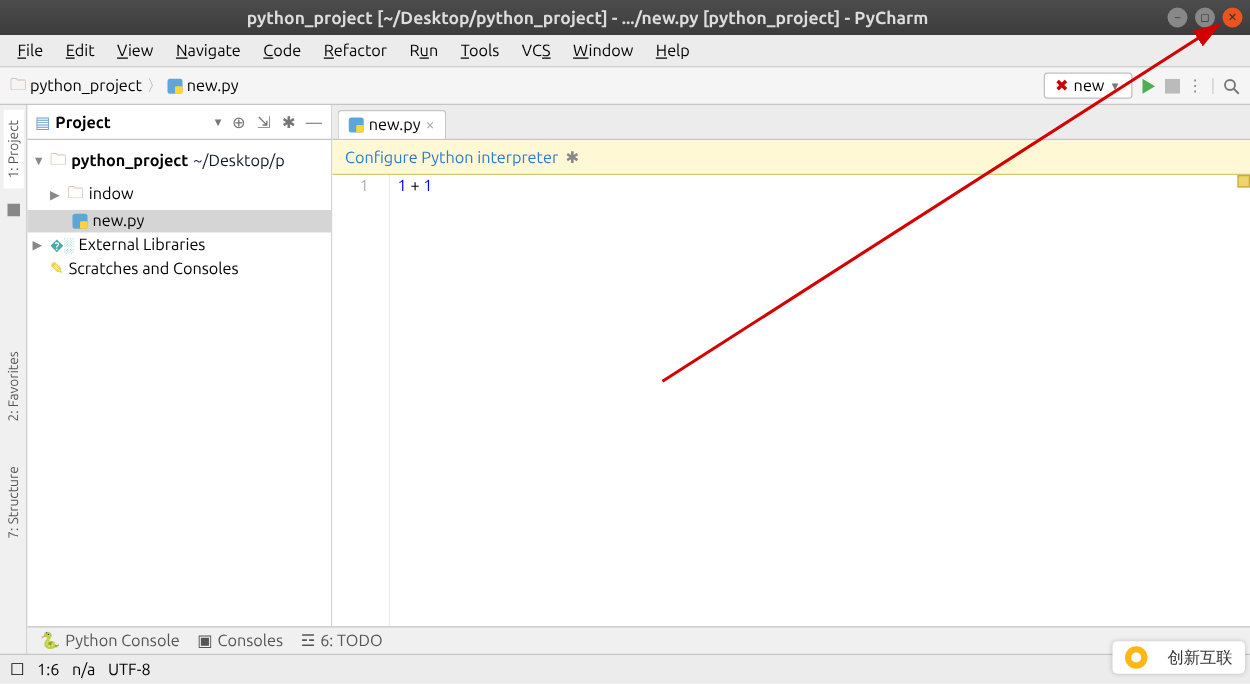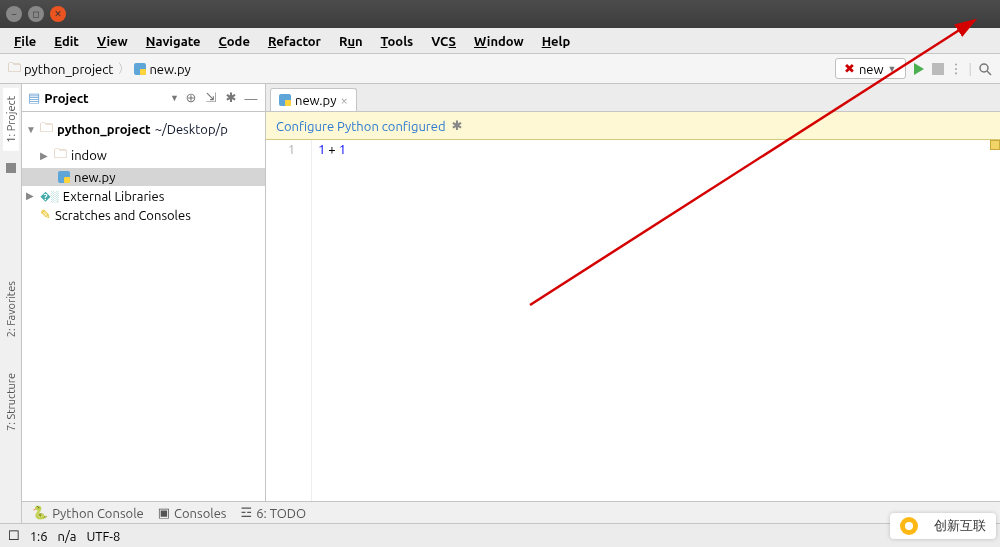--- a/index.html
+++ b/index.html
@@ -9,21 +9,21 @@
 .titlebar { height: 28px; background: linear-gradient(#4c4c4c, #3c3c3c); display: flex; align-items: center; padding: 0 6px; color: #ddd; }
 .titlebar .title { flex: 1; text-align: center; font-weight: bold; font-size: 14px; color: #ddd; }
 .win-controls { display: flex; gap: 6px; }
 .win-btn { width: 16px; height: 16px; border-radius: 8px; display: flex; align-items: center; justify-content: center; font-size: 9px; color: #333; }
 .win-min { background: #888; }
 .win-max { background: #888; }
 .win-close { background: #e95420; }
 
 
 .menubar { height: 26px; background: #ececec; border-bottom: 1px solid #c5c5c5; display: flex; align-items: center; padding: 0 6px; gap: 2px; }
-.menu-item { padding: 2px 8px; cursor: pointer; font-weight: bold; }
+.menu-item { padding: 2px 8px; cursor: pointer; }
 .menu-item u { text-decoration: underline; }
 
 
 .navbar { height: 30px; background: #f5f5f5; border-bottom: 1px solid #c5c5c5; display: flex; align-items: center; padding: 0 8px; }
 .breadcrumb { display: flex; align-items: center; gap: 4px; flex: 1; }
 .bc-seg { display: flex; align-items: center; gap: 3px; }
 .bc-sep { color: #aaa; }
 .nav-right { display: flex; align-items: center; gap: 6px; }
 .run-config { border: 1px solid #c0c0c0; border-radius: 3px; padding: 2px 8px; background: #fff; display: flex; align-items: center; gap: 4px; }
 .run-btn svg, .stop-btn svg, .dots-btn svg, .search-btn svg { display: block; }
@@ -78,20 +78,21 @@
 .watermark-icon::after { content: ""; position: absolute; width: 8px; height: 8px; background: #fff; border-radius: 50%; top: 5px; left: 5px; }
 
 .folder-icon { color: #b5906b; }
 .py-icon { color: #3776ab; display:inline-block; width:12px; height:12px; background:#5fa6d8; border-radius:2px; position:relative;}
 .py-icon::after{content:"";position:absolute;width:6px;height:6px;background:#ffd43b;bottom:0;right:0;border-radius:1px;}
 </style>
 </head>
 <body>
 
 <div class="titlebar">
+  <div class="title">python_project [~/Desktop/python_project] - .../new.py [python_project] - PyCharm</div>
   <div class="win-controls">
     <div class="win-btn win-min">–</div>
     <div class="win-btn win-max">◻</div>
     <div class="win-btn win-close">✕</div>
   </div>
 </div>
 
 <div class="menubar">
   <span class="menu-item"><u>F</u>ile</span>
   <span class="menu-item"><u>E</u>dit</span>
@@ -197,21 +198,21 @@
 
   <div class="editor-area">
     <div class="editor-tabs">
       <div class="editor-tab">
         <span class="py-icon"></span>
         <span>new.py</span>
         <span class="tab-close">×</span>
       </div>
     </div>
     <div class="banner">
-      <span class="banner-link">Configure Python configured</span>
+      <span class="banner-link">Configure Python interpreter</span>
       <span class="banner-gear">✱</span>
     </div>
     <div class="code-area">
       <div class="gutter-nums">
         <div>1</div>
       </div>
       <div class="code-text">
         <span class="code-num">1</span><span class="code-op"> + </span><span class="code-num">1</span>
       </div>
       <div class="right-marker"></div>

